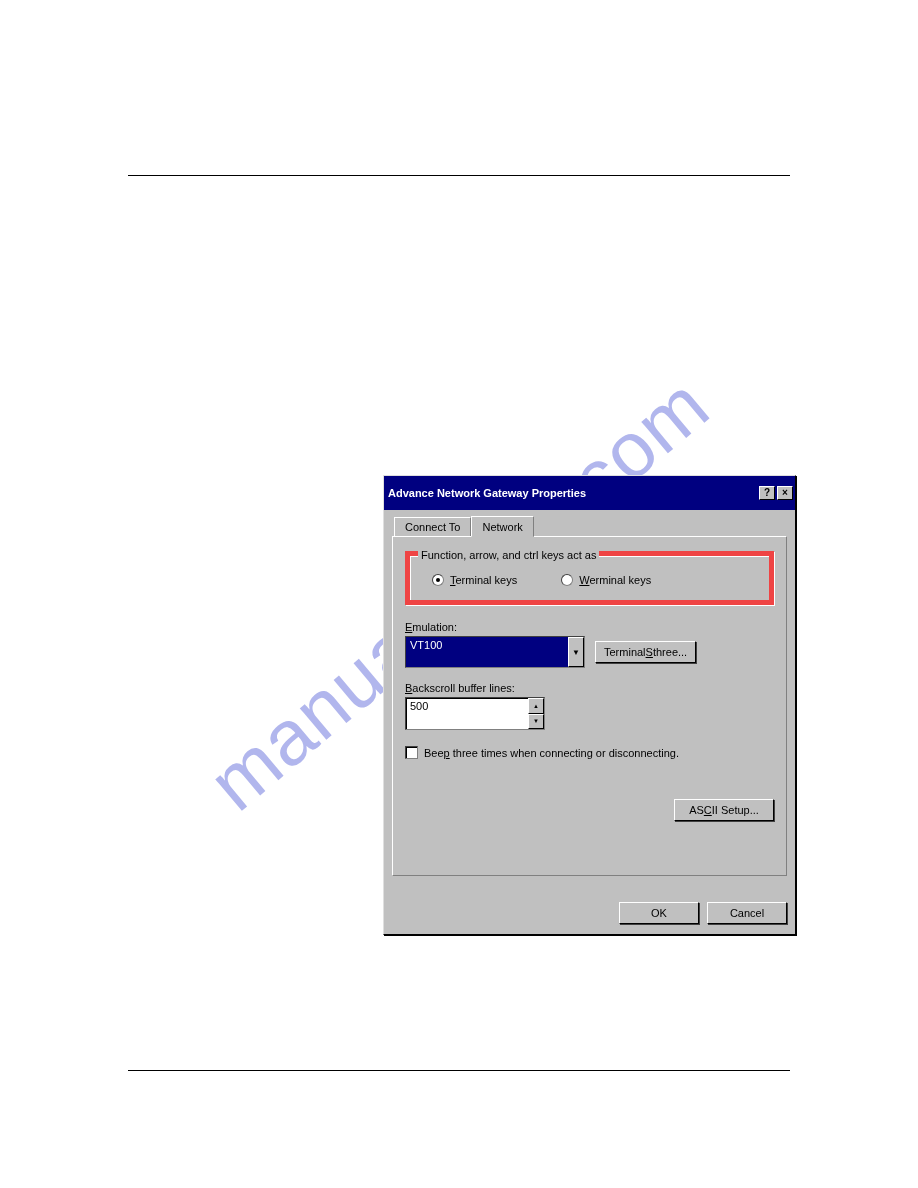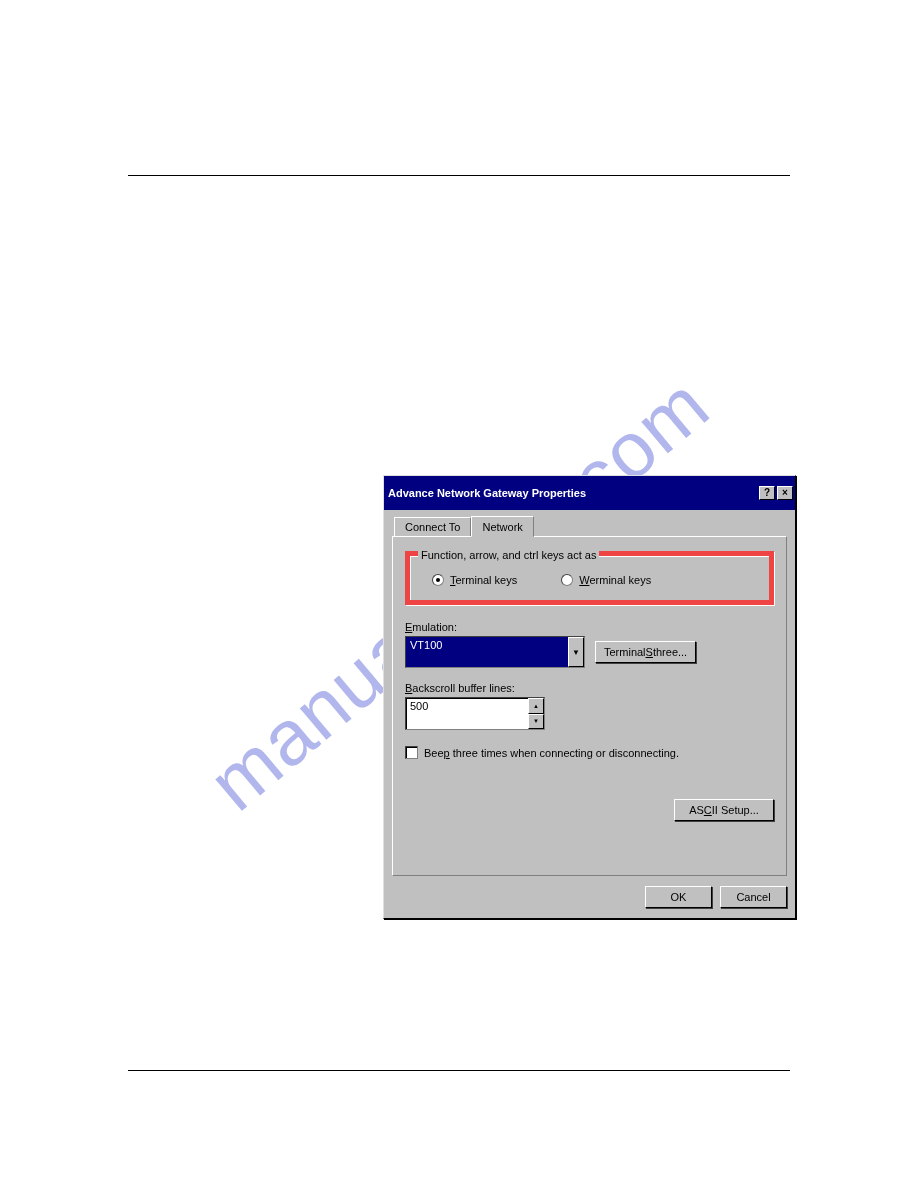--- a/index.html
+++ b/index.html
@@ -288,21 +288,21 @@
     justify-content: flex-end;
     margin-top: 4px;
   }
 
   .dialog-footer {
     display: flex;
     justify-content: flex-end;
     gap: 8px;
     margin-top: 10px;
   }
-  .dialog-footer .btn { width: 67px; }
+  .dialog-footer .btn { width: 80px; margin-top: 16px; }
 
 </style>
 </head>
 <body>
 
 <div class="page-rule-top"></div>
 <div class="page-rule-bottom"></div>
 
 <div class="watermark">manualshive.com</div>
 

